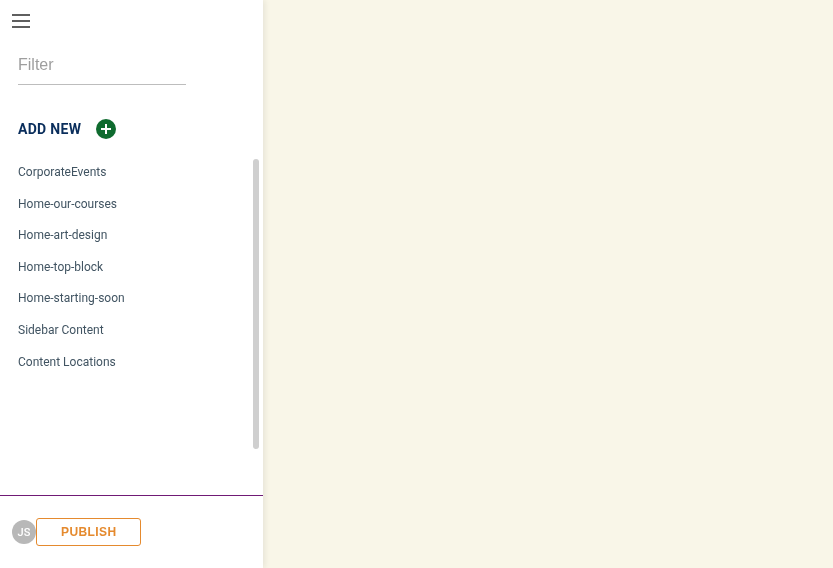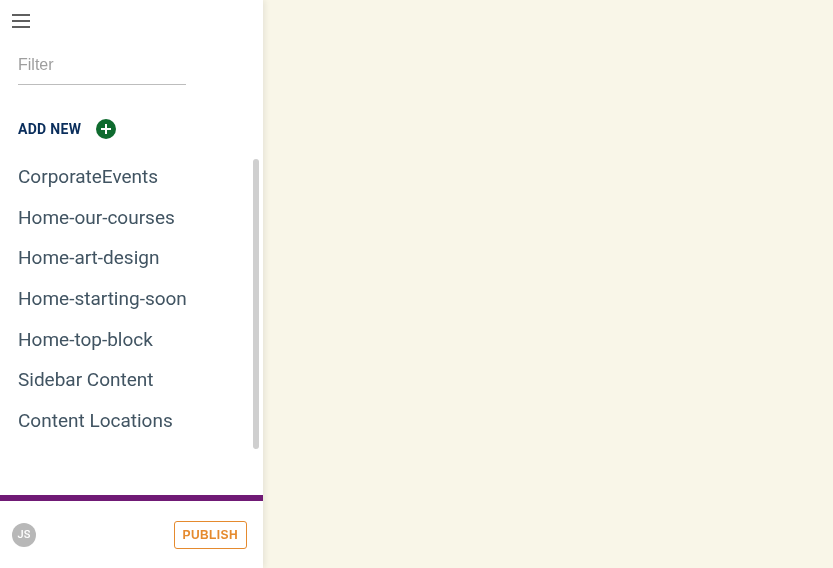--- a/index.html
+++ b/index.html
@@ -88,41 +88,40 @@
       margin-top: 18px;
       flex: 1;
       overflow-y: auto;
       position: relative;
       padding-bottom: 10px;
     }
     .list-scroller {
       padding: 0 18px 0 18px;
     }
     .list-item {
-      font-size: 19px;
+      font-size: 12px;
       color: #415462;
       padding: 8px 0;
       cursor: pointer;
       line-height: 1.3;
     }
     .custom-scrollbar {
       position: absolute;
       right: 4px;
       top: 2px;
       width: 6px;
       height: 290px;
       background: #cfcfcf;
       border-radius: 3px;
     }
     .sidebar-footer {
-      border-top: 6px solid #701a75;
+      border-top: 1px solid #701a75;
       height: 73px;
       display: flex;
       align-items: center;
-      justify-content: space-between;
       padding: 0 16px 0 12px;
     }
     .avatar {
       width: 24px;
       height: 24px;
       border-radius: 50%;
       background: #b8b8b8;
       color: #ffffff;
       font-size: 11px;
       font-weight: 500;
@@ -130,21 +129,21 @@
       align-items: center;
       justify-content: center;
     }
     .publish-btn {
       border: 1.5px solid #e58a2e;
       color: #e58a2e;
       background: #ffffff;
       font-size: 12px;
       font-weight: 700;
       letter-spacing: 0.4px;
-      padding: 6px 8px;
+      padding: 6px 24px;
       border-radius: 3px;
       cursor: pointer;
     }
     .main-area {
       flex: 1;
       height: 100%;
       background: #f9f6e8;
     }
   </style>
 </head>
@@ -171,22 +170,22 @@
         <path d="M5 1 h2 v4 h4 v2 h-4 v4 h-2 v-4 h-4 v-2 h4 z" fill="#ffffff"></path>
       </svg>
     </div>
   </div>
 
   <div class="list-container">
     <div class="list-scroller">
       <div class="list-item">CorporateEvents</div>
       <div class="list-item">Home-our-courses</div>
       <div class="list-item">Home-art-design</div>
+      <div class="list-item">Home-top-block</div>
       <div class="list-item">Home-starting-soon</div>
-      <div class="list-item">Home-top-block</div>
       <div class="list-item">Sidebar Content</div>
       <div class="list-item">Content Locations</div>
     </div>
     <div class="custom-scrollbar"></div>
   </div>
 
   <div class="sidebar-footer">
     <div class="avatar">JS</div>
     <button class="publish-btn">PUBLISH</button>
   </div>

